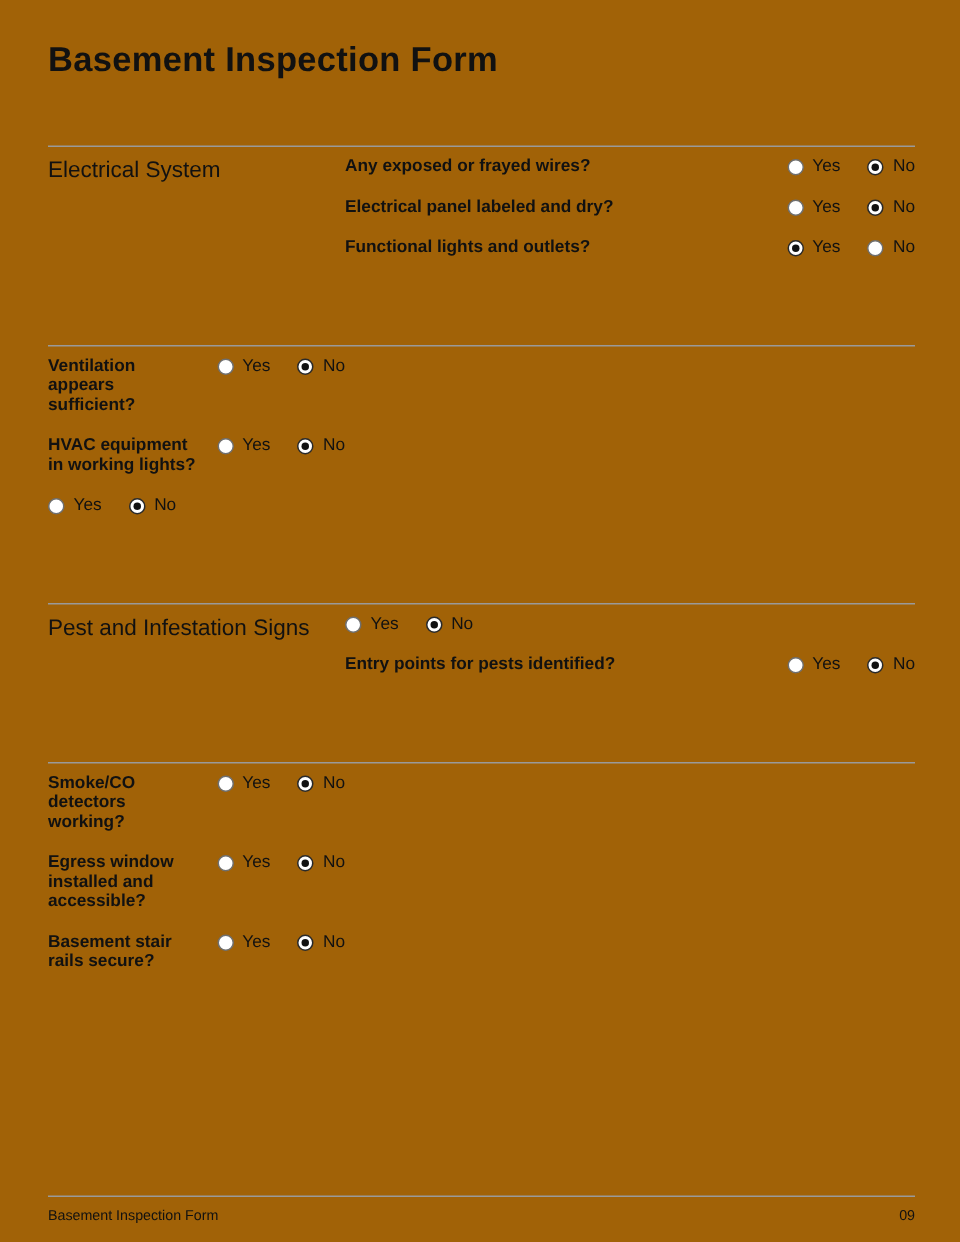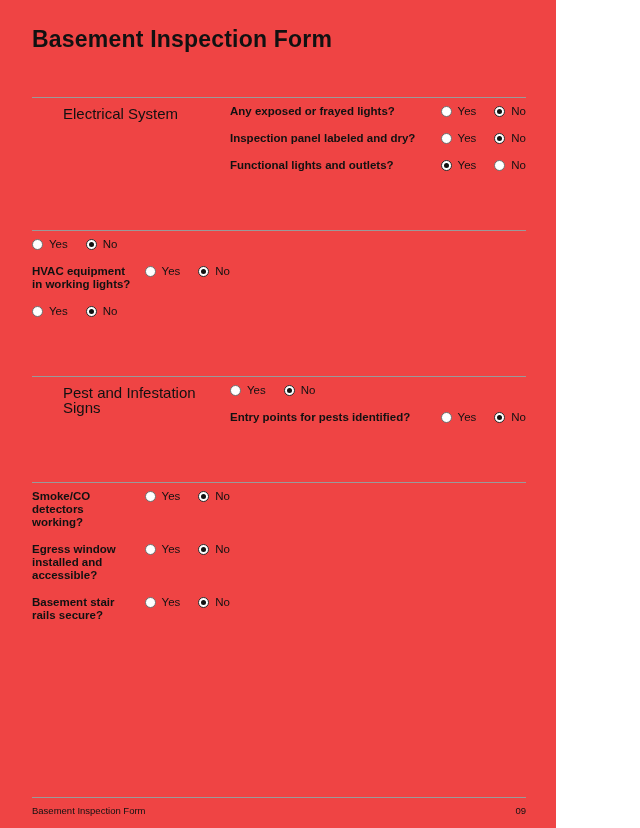--- a/index.html
+++ b/index.html
@@ -3,23 +3,23 @@
 <meta charset="utf-8">
 <style>
   * { margin: 0; padding: 0; box-sizing: border-box; }
   html, body { background: #ffffff; }
   body {
     font-family: "Liberation Sans", "DejaVu Sans", sans-serif;
     color: #111111;
   }
   .page {
     position: relative;
-    width: 556px;
+    width: 640px;
     height: 828px;
-    background: #ef4444;
+    background: #a16207;
     overflow: hidden;
   }
   .content {
     padding: 26px 30px 0 32px;
   }
   .page-title {
     font-size: 23px;
     font-weight: bold;
     letter-spacing: 0.2px;
     color: #111111;
@@ -31,21 +31,20 @@
     display: grid;
     grid-template-columns: 198px 1fr;
     margin-bottom: 44px;
   }
   .section-title {
     font-size: 15px;
     font-weight: normal;
     color: #111111;
     line-height: 15px;
     padding-top: 1px;
-    margin-left: 31px;
   }
   .question-list { }
   .question-row {
     display: flex;
     align-items: flex-start;
     justify-content: space-between;
     margin-bottom: 14px;
     min-height: 13px;
   }
   .question-label {
@@ -110,35 +109,35 @@
 <body>
 
 <div class="page">
   <div class="content">
     <h1 class="page-title">Basement Inspection Form</h1>
     <div>
   <section class="section">
     <div class="section-title">Electrical System</div>
     <div class="question-list">
   <div class="question-row">
-    <div class="question-label">Any exposed or frayed lights?</div>
-    <div class="radio-group">
-      <span class="radio-option">
-        <span class="radio"></span>
-        <span class="option-label">Yes</span>
-      </span>
-      <span class="radio-option">
-        <span class="radio checked"></span>
-        <span class="option-label">No</span>
-      </span>
-    </div>
-  </div>
-
-  <div class="question-row">
-    <div class="question-label">Inspection panel labeled and dry?</div>
+    <div class="question-label">Any exposed or frayed wires?</div>
+    <div class="radio-group">
+      <span class="radio-option">
+        <span class="radio"></span>
+        <span class="option-label">Yes</span>
+      </span>
+      <span class="radio-option">
+        <span class="radio checked"></span>
+        <span class="option-label">No</span>
+      </span>
+    </div>
+  </div>
+
+  <div class="question-row">
+    <div class="question-label">Electrical panel labeled and dry?</div>
     <div class="radio-group">
       <span class="radio-option">
         <span class="radio"></span>
         <span class="option-label">Yes</span>
       </span>
       <span class="radio-option">
         <span class="radio checked"></span>
         <span class="option-label">No</span>
       </span>
     </div>
@@ -156,20 +155,21 @@
         <span class="option-label">No</span>
       </span>
     </div>
   </div>
 </div>
   </section>
 
   <section class="section">
     <div class="question-list">
   <div class="question-row">
+    <div class="question-label">Ventilation appears sufficient?</div>
     <div class="radio-group">
       <span class="radio-option">
         <span class="radio"></span>
         <span class="option-label">Yes</span>
       </span>
       <span class="radio-option">
         <span class="radio checked"></span>
         <span class="option-label">No</span>
       </span>
     </div>

